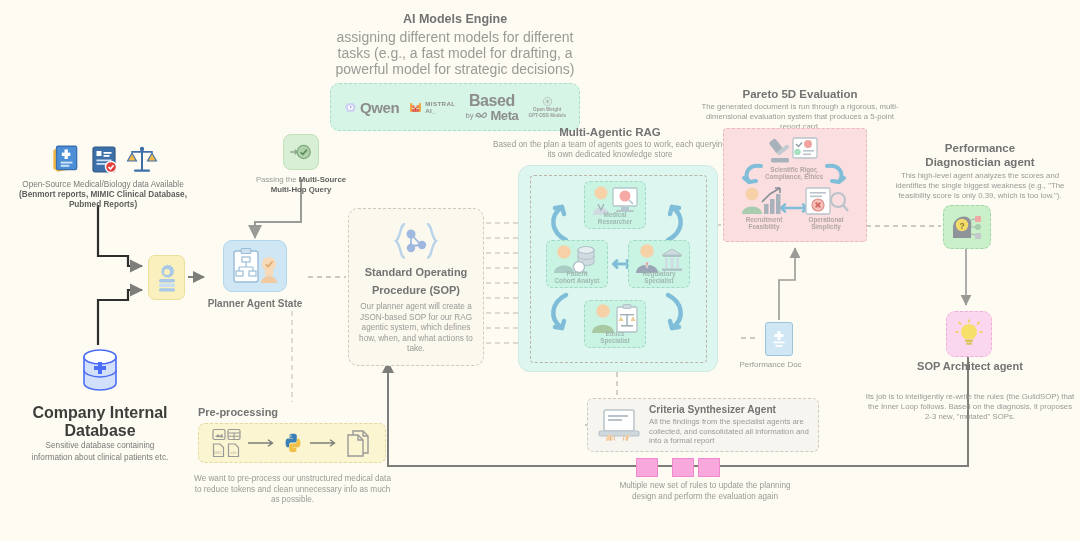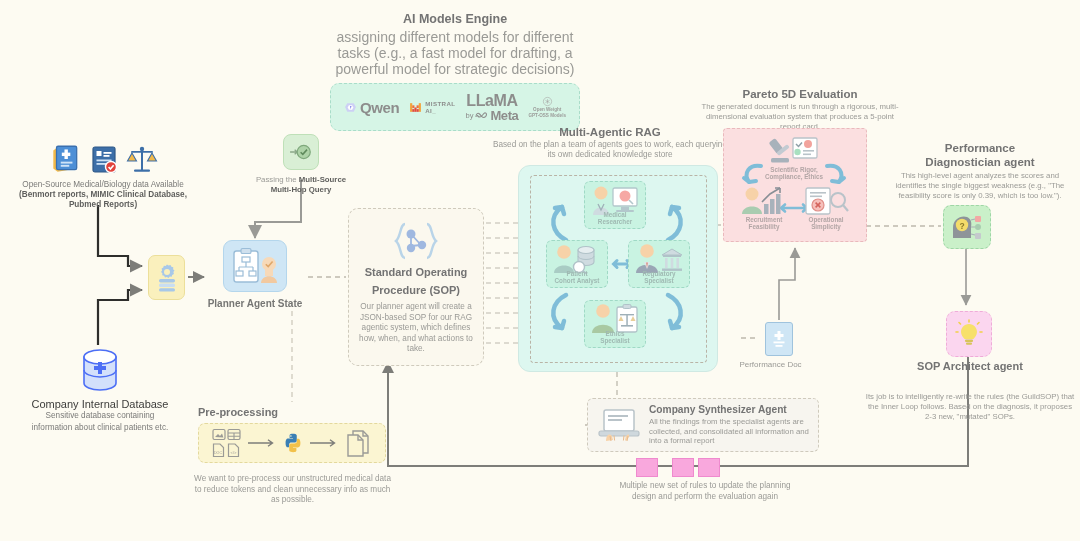--- a/index.html
+++ b/index.html
@@ -34,21 +34,21 @@
   .mistral-mark{width:13px;height:13px;}
 
   
   #oss-data{left:8px;top:138px;width:190px;}
   #oss-data .icons{display:flex;justify-content:center;align-items:flex-end;gap:7px;height:38px;}
   #oss-data .c1{font-size:8.2px;margin-top:4px;line-height:10px;}
   #oss-data .c2{font-size:8.2px;font-weight:bold;color:#5f5f5d;line-height:10px;}
 
   #company-db{left:10px;top:345px;width:180px;}
   #company-db .icons{display:flex;justify-content:center;height:50px;}
-  #company-db .c1{font-size:11px;font-weight:normal;color:#3d3d3b;margin-top:3px;}
+  #company-db .c1{font-size:16px;font-weight:bold;color:#3d3d3b;margin-top:9px;}
   #company-db .c2{font-size:8.2px;line-height:10.5px;margin-top:1px;}
 
   
   #query{left:255px;top:134px;width:92px;}
   #query .box{
     width:34px;height:34px;margin:0 auto;border-radius:8px;background:#d9efd5;
     border:1.2px solid #bfe0b8;display:flex;align-items:center;justify-content:center;
   }
   #query .c{font-size:7.8px;line-height:10px;margin-top:5px;}
   #query b{color:#5f5f5d;}
@@ -220,21 +220,21 @@
           <rect x="14" y="15" width="4" height="5" fill="#e34b3c"></rect>
         </svg>
         <div style="text-align:left;">
           <div class="sm">MISTRAL</div>
           <div class="sm">AI_</div>
         </div>
       </div>
 
       <div class="model">
         <div style="text-align:center;">
-          <div class="lg" style="font-size:16px;">LLaMA</div>
+          <div class="lg" style="font-size:16px;">Based</div>
           <div style="display:flex;align-items:center;gap:2px;justify-content:center;margin-top:-2px;">
             <span style="font-size:7.5px;color:#8d8d8c;">by</span>
             <svg width="13" height="8" viewBox="0 0 26 16">
               <path d="M2 12 C2 5,6 3,9 6 C12 9,14 13,17 13 C21 13,23 9,23 7 C23 5,21 3,19 4 C16 5.5,14 12,10 12 C7 12,5 10,5 8" fill="none" stroke="#8d8d8c" stroke-width="2.2"></path>
             </svg>
             <span class="lg" style="font-size:13px;">Meta</span>
           </div>
         </div>
       </div>
 
@@ -592,21 +592,21 @@
     <svg width="44" height="36" style="flex:none;" viewBox="0 0 44 36">
       <rect x="7" y="3" width="30" height="21" rx="2" fill="#fff" stroke="#b9c3c9" stroke-width="1.5"></rect>
       <rect x="11" y="8" width="20" height="2" fill="#b9c3c9"></rect>
       <rect x="11" y="12" width="14" height="2" fill="#b9c3c9"></rect>
       <rect x="2" y="24" width="40" height="5" rx="2" fill="#cfd8dd" stroke="#b9c3c9" stroke-width="1.2"></rect>
       <path d="M9 34 C9 27,13 26,15 29 L16 33 Z" fill="#f7d2a8"></path>
       <path d="M29 34 C35 27,31 26,29 29 L28 33 Z" fill="#f7d2a8"></path>
       <path d="M13 29 l1 5 M17 28.5 l.6 5 M27 28.5 l-.6 5 M31 29 l-1 5" stroke="#e8bb8d" stroke-width="1"></path>
     </svg>
     <div>
-      <div class="ttl h">Company Synthesizer Agent</div>
+      <div class="ttl h">Criteria Synthesizer Agent</div>
       <div class="sub d">All the findings from the specialist agents are collected, and consolidated all information and into a formal report</div>
     </div>
   </div>
 
   <div class="abs sub ctr" id="bot-cap">
     <div>Multiple new set of rules to update the planning</div>
     <div>design and perform the evaluation again</div>
   </div>
 
 </div>

